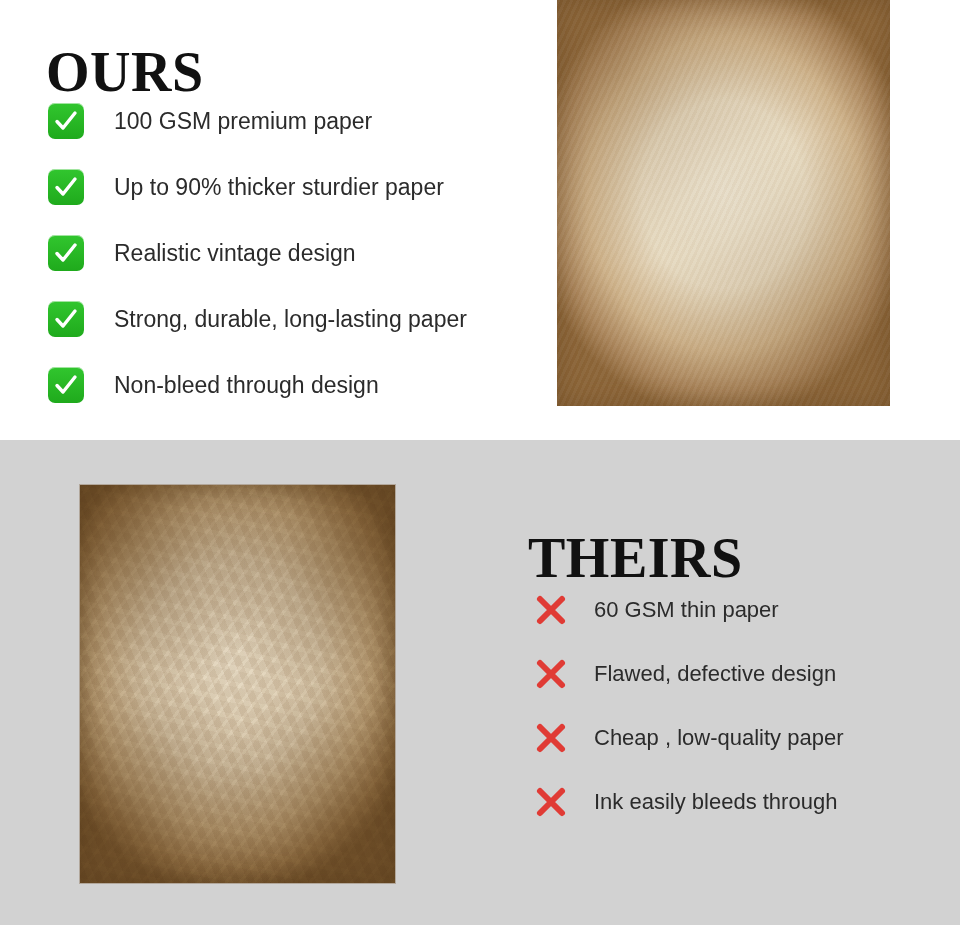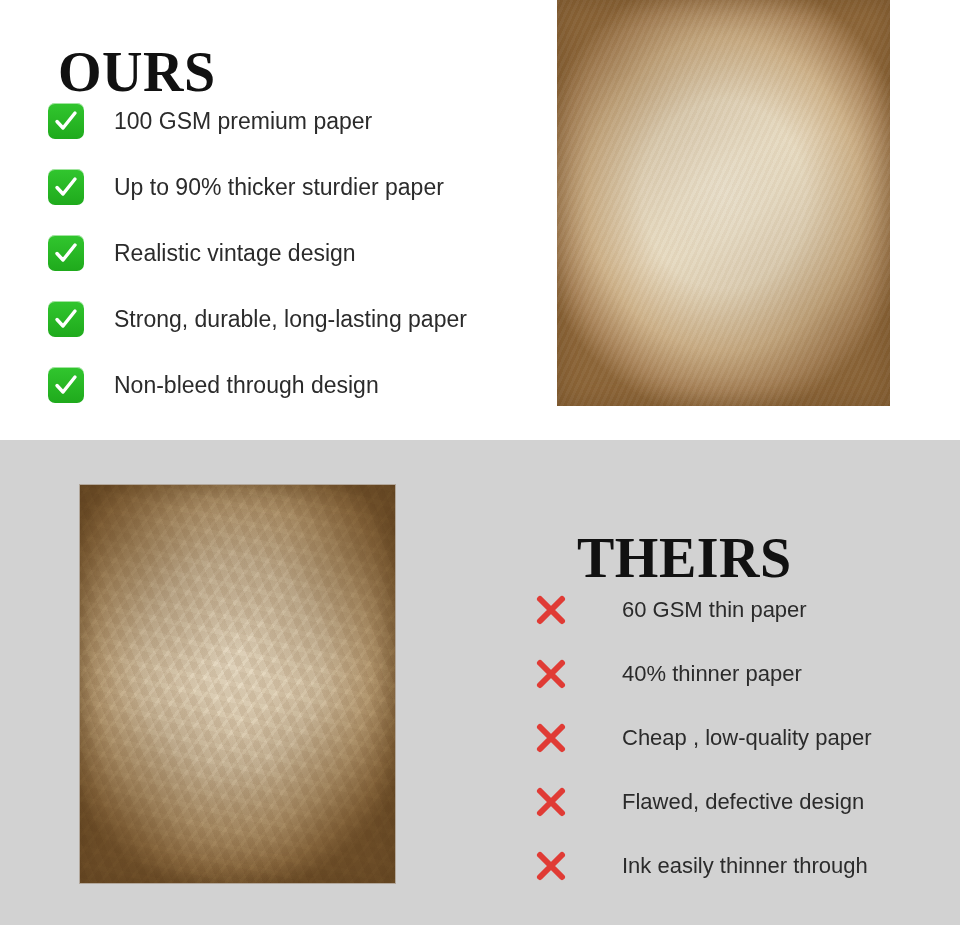--- a/index.html
+++ b/index.html
@@ -36,31 +36,30 @@
     height: 485px;
     background: #d2d2d2;
   }
 
   .heading {
     font-family: "Liberation Serif", serif;
     font-weight: bold;
     color: #111111;
     letter-spacing: 0.5px;
     line-height: 1;
-    margin-left: 12px;
   }
   .heading-ours {
     position: absolute;
     left: 46px;
     top: 6px;
     font-size: 56px;
   }
   .heading-theirs {
     position: absolute;
-    left: 565px;
+    left: 528px;
     top: 492px;
     font-size: 56px;
   }
 
   .list {
     position: absolute;
     list-style: none;
     margin: 0;
     padding: 0;
   }
@@ -73,21 +72,21 @@
     left: 534px;
     top: 578px;
     width: 420px;
   }
 
   .row {
     display: flex;
     align-items: center;
   }
   .list-ours .row { height: 66px; text-align: center; }
-  .list-theirs .row { height: 64px; gap: 28px; }
+  .list-theirs .row { height: 64px; }
 
   
   .check-box {
     width: 36px;
     height: 36px;
     flex: 0 0 36px;
     border-radius: 7px;
     background: linear-gradient(#31c62e, #1faa1c);
     box-shadow: inset 0 1px 0 rgba(255,255,255,0.55);
     position: relative;
@@ -242,53 +241,45 @@
 
     <li class="row">
       <span class="x-mark">
         <svg width="34" height="34" viewBox="0 0 34 34" aria-hidden="true">
           <path d="M6 6 L28 28 M28 6 L6 28" fill="none" stroke="#e03b35" stroke-width="6" stroke-linecap="round"></path>
         </svg>
       </span>
       <span class="item-text">60 GSM thin paper</span>
     </li>
 
-    <li class="row">
-      <span class="x-mark">
-        <svg width="34" height="34" viewBox="0 0 34 34" aria-hidden="true">
-          <path d="M6 6 L28 28 M28 6 L6 28" fill="none" stroke="#e03b35" stroke-width="6" stroke-linecap="round"></path>
-        </svg>
-      </span>
-      <span class="item-text">40% thinner paper</span>
+
+    <li class="row">
+      <span class="x-mark">
+        <svg width="34" height="34" viewBox="0 0 34 34" aria-hidden="true">
+          <path d="M6 6 L28 28 M28 6 L6 28" fill="none" stroke="#e03b35" stroke-width="6" stroke-linecap="round"></path>
+        </svg>
+      </span>
+      <span class="item-text">Flawed, defective design</span>
     </li>
 
     <li class="row">
       <span class="x-mark">
         <svg width="34" height="34" viewBox="0 0 34 34" aria-hidden="true">
           <path d="M6 6 L28 28 M28 6 L6 28" fill="none" stroke="#e03b35" stroke-width="6" stroke-linecap="round"></path>
         </svg>
       </span>
       <span class="item-text">Cheap , low-quality paper</span>
     </li>
 
     <li class="row">
       <span class="x-mark">
         <svg width="34" height="34" viewBox="0 0 34 34" aria-hidden="true">
           <path d="M6 6 L28 28 M28 6 L6 28" fill="none" stroke="#e03b35" stroke-width="6" stroke-linecap="round"></path>
         </svg>
       </span>
-      <span class="item-text">Flawed, defective design</span>
-    </li>
-
-    <li class="row">
-      <span class="x-mark">
-        <svg width="34" height="34" viewBox="0 0 34 34" aria-hidden="true">
-          <path d="M6 6 L28 28 M28 6 L6 28" fill="none" stroke="#e03b35" stroke-width="6" stroke-linecap="round"></path>
-        </svg>
-      </span>
-      <span class="item-text">Ink easily thinner through</span>
+      <span class="item-text">Ink easily bleeds through</span>
     </li>
 
   </ul>
 
   <div class="photo photo-theirs"></div>
 
 </div>
 
 </body></html>

